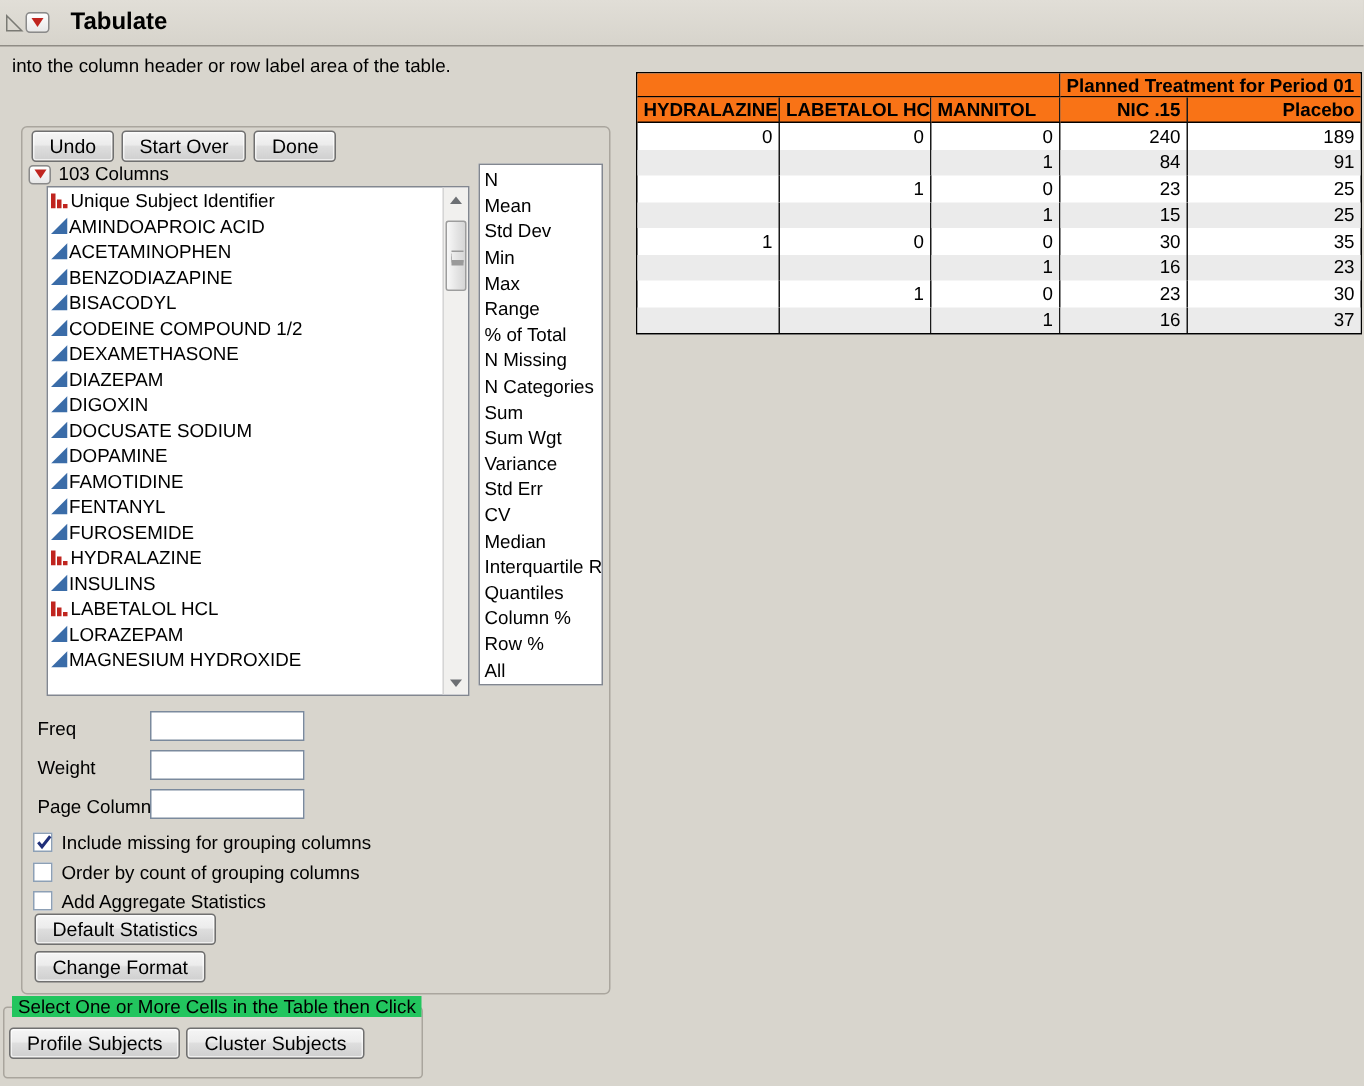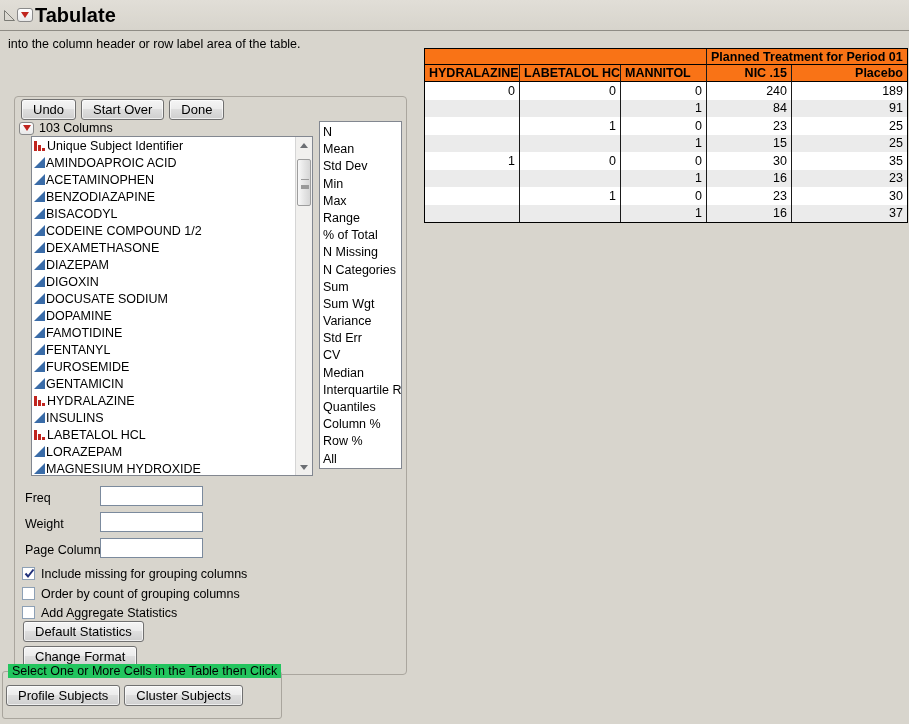--- a/index.html
+++ b/index.html
@@ -21,28 +21,28 @@
   }
   .disclosure{width:13px;height:13px;margin-left:3px;display:inline-flex;}
   .redmenu{
     width:16px;height:14px;margin-left:1px;
     background:linear-gradient(#ffffff,#e8e8e8);
     border:1px solid #8a8a8a;border-radius:3px;
     display:inline-flex;align-items:center;justify-content:center;
     box-sizing:border-box;
   }
   .redmenu .tri{width:0;height:0;border-left:4px solid transparent;border-right:4px solid transparent;border-top:6px solid #c0251f;}
-  .titlebar .title{font-size:20px;font-weight:bold;margin-left:2px;}
+  .titlebar .title{font-size:16px;font-weight:bold;margin-left:14px;}
 
   
   .instructions{position:absolute;left:8px;top:36px;font-size:12.5px;line-height:17px;}
 
   
   .control-panel{
-    position:absolute;left:14px;top:96px;width:393px;height:579px;
+    position:absolute;left:14px;top:84px;width:393px;height:579px;
     border:1px solid #aaa69e;border-radius:4px;box-sizing:border-box;
   }
   .btnrow{position:absolute;left:6px;top:2px;display:flex;gap:5px;}
   .btn{
     display:inline-flex;align-items:center;justify-content:center;
     height:21px;padding:0 11px;font-size:13px;color:#000;
     font-family:"Liberation Sans", sans-serif;
     border:1px solid #707070;border-radius:3px;
     background:linear-gradient(to bottom,#f5f5f5,#ececec 45%,#dedede 50%,#cfcfcf);
     box-shadow:inset 0 0 0 1px rgba(255,255,255,.65);
@@ -236,26 +236,20 @@
             <svg width="11" height="11" viewBox="0 0 11 11">
               <polygon points="0,11 11,11 11,0" fill="#3a6ca8"></polygon>
             </svg>
             <span>FENTANYL</span>
           </div>
           <div class="col-item">
             <svg width="11" height="11" viewBox="0 0 11 11">
               <polygon points="0,11 11,11 11,0" fill="#3a6ca8"></polygon>
             </svg>
             <span>FUROSEMIDE</span>
-          </div>
-          <div class="col-item">
-            <svg width="11" height="11" viewBox="0 0 11 11">
-              <polygon points="0,11 11,11 11,0" fill="#3a6ca8"></polygon>
-            </svg>
-            <span>GENTAMICIN</span>
           </div>
           <div class="col-item">
             <svg width="12" height="11" viewBox="0 0 12 11">
               <rect x="0" y="1" width="3" height="10" fill="#c0251f"></rect>
               <rect x="4" y="5" width="3" height="6" fill="#c0251f"></rect>
               <rect x="8" y="8" width="3" height="3" fill="#c0251f"></rect>
             </svg>
             <span>HYDRALAZINE</span>
           </div>
           <div class="col-item">

